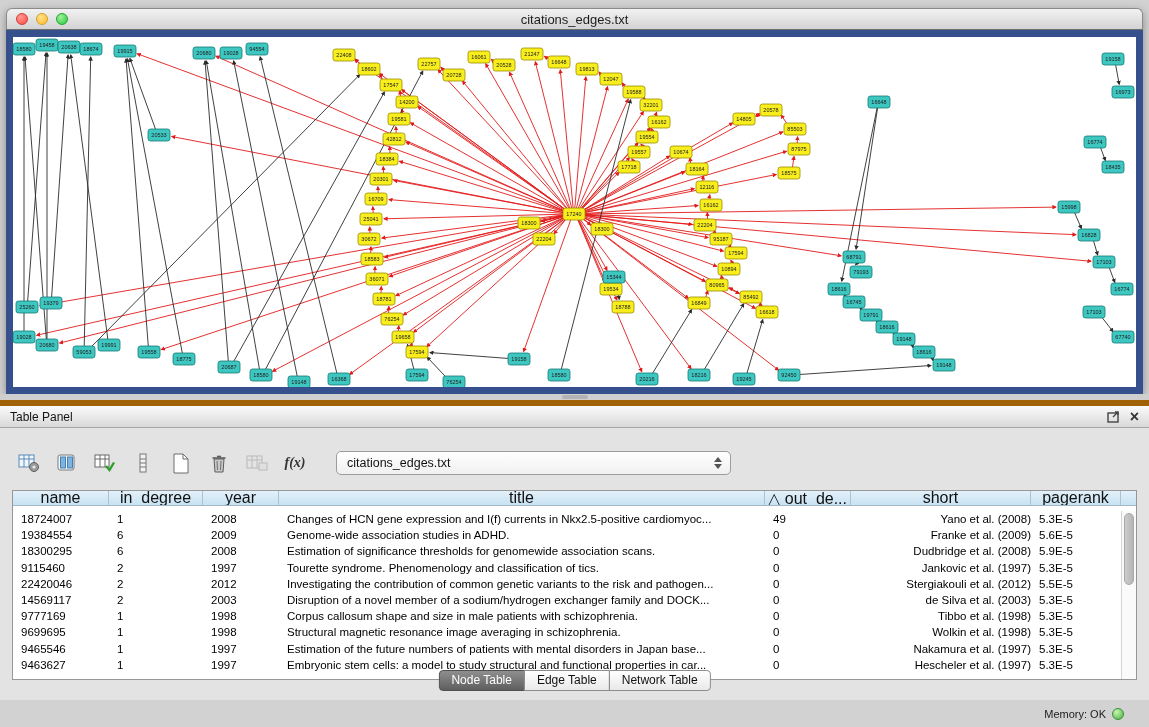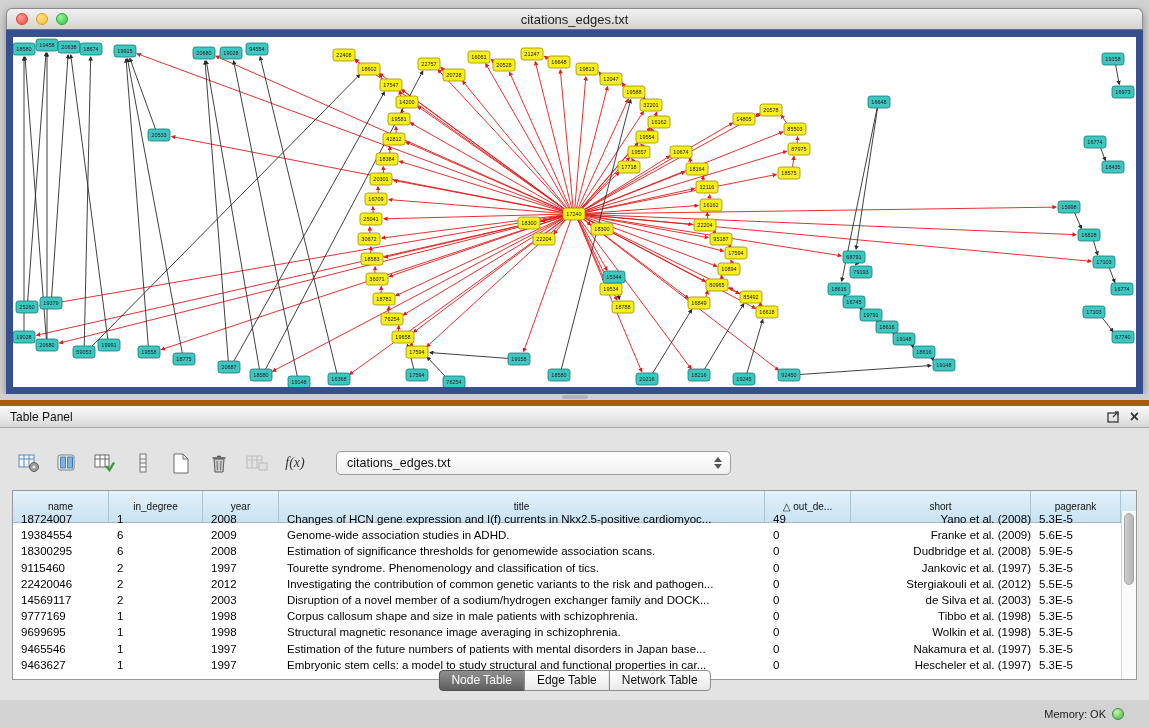--- a/index.html
+++ b/index.html
@@ -38,33 +38,33 @@
     background:#e3e3e3; border-top:6px solid #a16207; }
   .panel-header { height:22px; background:linear-gradient(#fbfbfb,#d8d8d8);
     border-bottom:1px solid #a6a6a6; display:flex; align-items:center; padding:0 10px;
     font-size:12px; color:#141414; }
   .panel-header .spacer { flex:1; }
   .panel-header .hicon { margin-left:10px; color:#333; cursor:default; display:flex; align-items:center; }
   .panel-header .close-x { font-size:16px; font-weight:bold; line-height:14px; }
 
   .toolbar { position:absolute; left:16px; top:40px; height:34px; display:flex; align-items:center; gap:12px; }
   .tool-btn { width:26px; height:26px; display:flex; align-items:center; justify-content:center; }
-  .fx { font-size:14px; color:#333; font-family:"Liberation Serif", serif; font-style:italic; font-weight:normal; }
+  .fx { font-size:14px; color:#333; font-family:"Liberation Serif", serif; font-style:italic; font-weight:bold; }
   .dropdown { margin-left:16px; width:395px; height:24px; background:linear-gradient(#ffffff,#f0f0f0);
     border:1px solid #9d9d9d; border-radius:5px; display:flex; align-items:center;
     padding:0 6px 0 10px; font-size:12.5px; color:#111; }
   .dropdown .dd-label { flex:1; }
   .dd-arrows { display:flex; flex-direction:column; gap:2px; margin-right:2px; }
   .dd-arrows .up    { width:0; height:0; border-left:4px solid transparent; border-right:4px solid transparent; border-bottom:5px solid #555; }
   .dd-arrows .down  { width:0; height:0; border-left:4px solid transparent; border-right:4px solid transparent; border-top:5px solid #555; }
 
   .table-wrap { position:absolute; left:12px; right:12px; top:84px; height:190px;
     background:#fff; border:1px solid #979797; overflow:hidden; }
-  .thead { display:flex; height:32px; background:linear-gradient(#e3f1fa,#c8e2f2);
-    border-bottom:1px solid #9fb9c9; font-size:10px; color:#111; }
+  .thead { display:flex; height:15px; background:linear-gradient(#e3f1fa,#c8e2f2);
+    border-bottom:1px solid #9fb9c9; font-size:16px; color:#111; }
   .th { display:flex; align-items:center; justify-content:center; border-right:1px solid #aac4d4; overflow:hidden; white-space:nowrap; }
   .rows { position:absolute; top:20px; bottom:0; left:0; right:15px; overflow:hidden; }
   .trow { display:flex; height:16.2px; font-size:11.5px; color:#000; align-items:center; }
   .td { padding-left:8px; overflow:hidden; white-space:nowrap; }
   .td.center { text-align:right; padding-left:0; }
   .c0 { width:96px; } .c1 { width:94px; } .c2 { width:76px; } .c3 { width:486px; }
   .c4 { width:86px; } .c5 { width:180px; } .c6 { width:90px; }
   .th-fill { flex:1; border-right:none; }
   .vscroll { position:absolute; top:20px; right:0; bottom:0; width:15px; background:#fafafa; border-left:1px solid #d4d4d4; }
   .vscroll .thumb { position:absolute; top:2px; left:2px; width:10px; height:72px; border-radius:5px;

